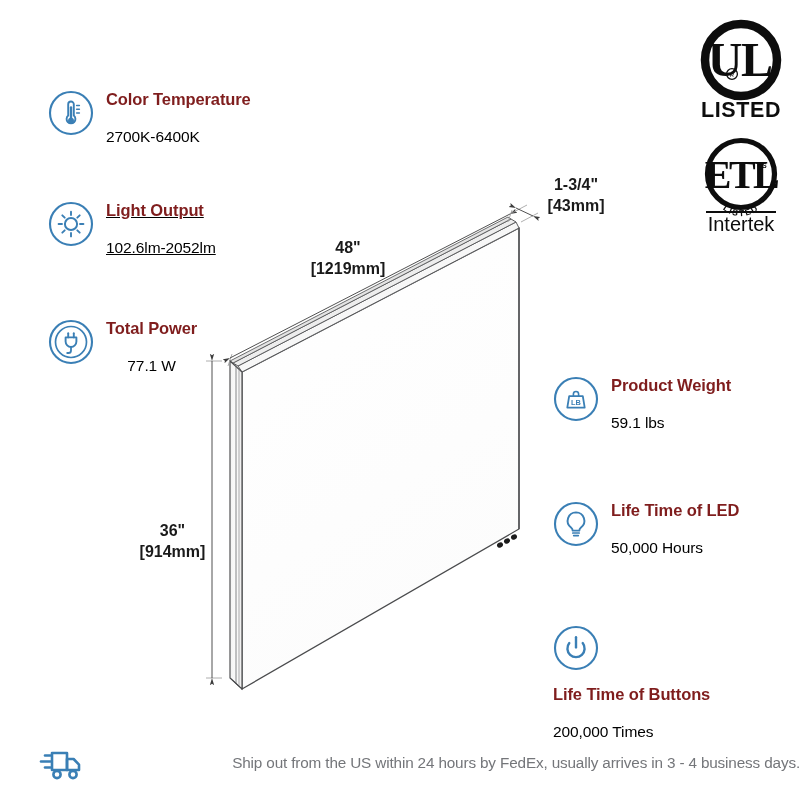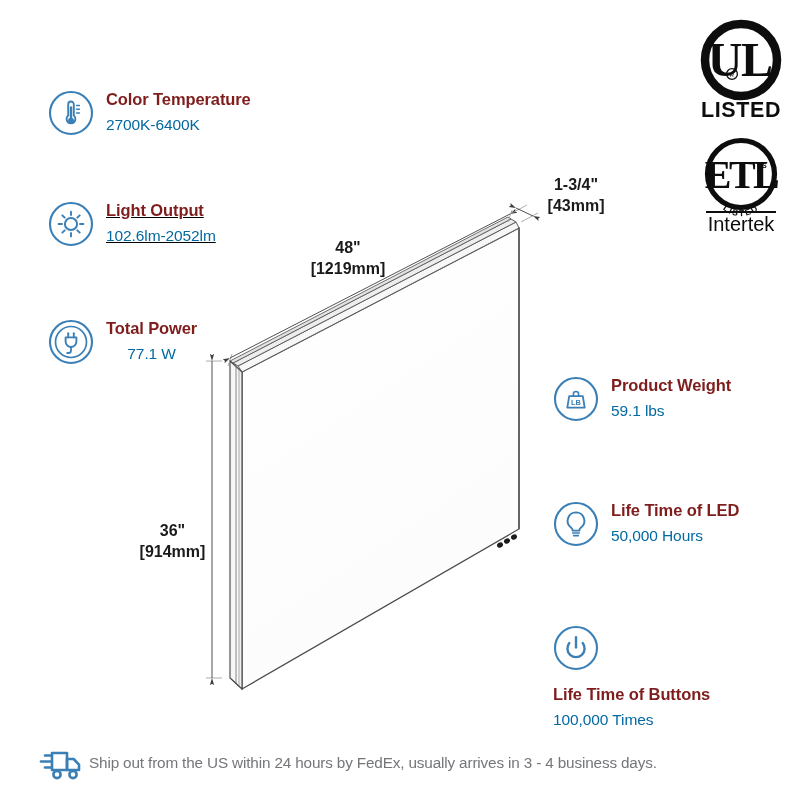--- a/index.html
+++ b/index.html
@@ -40,25 +40,25 @@
   .spec-text { padding-top: 1px; }
   .spec-title {
     color: #7f1d1d;
     font-size: 16.5px;
     font-weight: bold;
     line-height: 1.25;
     white-space: nowrap;
     letter-spacing: -0.1px;
   }
   .spec-value {
-    color: #0369a1;
+    color: #000000;
     font-size: 15.5px;
     line-height: 1.5;
     white-space: nowrap;
-    margin-top: 3px;
+    margin-top: 15px;
     letter-spacing: -0.1px;
   }
 
   
   .dim {
     position: absolute;
     color: #1a1a1a;
     font-size: 16px;
     font-weight: bold;
     text-align: center;
@@ -78,20 +78,21 @@
     position: absolute;
     left: 0;
     top: 726px;
     width: 800px;
     height: 74px;
     display: flex;
     align-items: center;
     gap: 5px;
     padding-left: 36px;
     box-sizing: border-box;
+    justify-content: space-between;
   }
   #ship-text {
     color: #74767a;
     font-size: 15.3px;
     white-space: nowrap;
     letter-spacing: -0.15px;
   }
   #truck-icon svg { display: block; }
 
   
@@ -275,21 +276,21 @@
   <div class="spec" style="left:553px; top:623px;flex-direction:column;">
     <div class="spec-icon">
       <svg viewBox="0 0 46 46">
         <circle cx="23" cy="23" r="21" fill="none" stroke="#3a7fb5" stroke-width="2.1"></circle>
         <path d="M16.3 18.1 a8.6 8.6 0 1 0 13.4 0" fill="none" stroke="#3a7fb5" stroke-width="2.4" stroke-linecap="round"></path>
         <line x1="23" y1="12.2" x2="23" y2="22.4" stroke="#3a7fb5" stroke-width="2.4" stroke-linecap="round"></line>
       </svg>
     </div>
     <div class="spec-text">
       <div class="spec-title">Life Time of Buttons</div>
-      <div class="spec-value">100,000 Times</div>
+      <div class="spec-value">200,000 Times</div>
     </div>
   </div>
 
   <div class="cert" style="left:694px; top:18px;">
     <svg width="94" height="106" viewBox="0 0 94 106">
       <circle cx="47" cy="42" r="36" fill="none" stroke="#0d0d0d" stroke-width="8.5"></circle>
       <text x="31" y="58" font-family="Liberation Serif, serif" font-size="48" font-weight="bold" fill="#0d0d0d" text-anchor="middle">U</text>
       <text x="63" y="58" font-family="Liberation Serif, serif" font-size="48" font-weight="bold" fill="#0d0d0d" text-anchor="middle">L</text>
       <circle cx="38" cy="56" r="5.4" fill="none" stroke="#0d0d0d" stroke-width="1.3"></circle>
       <text x="38" y="59" font-family="Liberation Sans, sans-serif" font-size="6" fill="#0d0d0d" text-anchor="middle">R</text>

